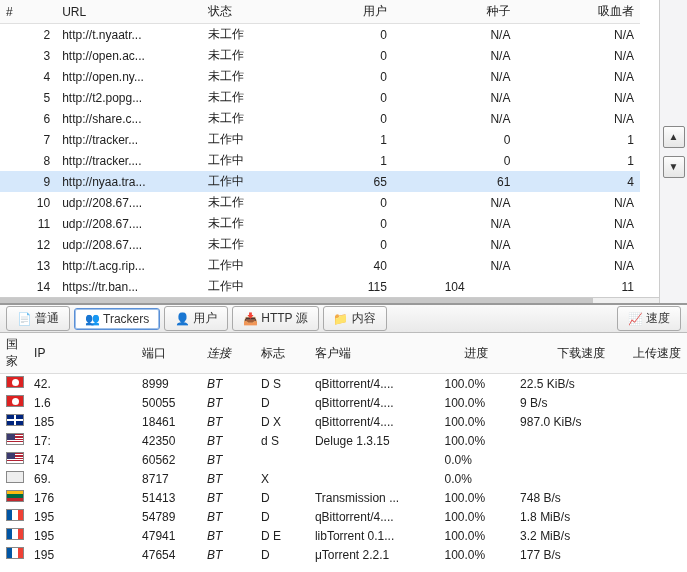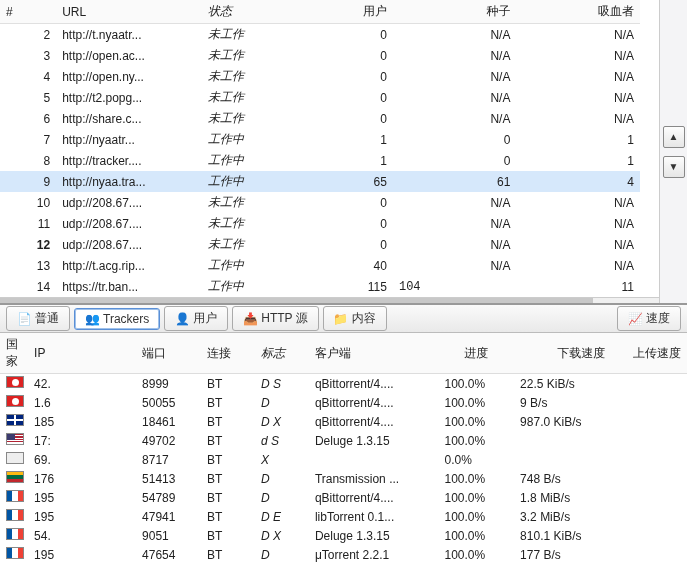--- a/index.html
+++ b/index.html
@@ -58,21 +58,21 @@
   table.trackers td {
     padding: 2px 6px;
     white-space: nowrap;
     overflow: hidden;
     text-overflow: ellipsis;
   }
   table.trackers tr.sel td { background: #d6e8fb; }
   table.trackers td.num, table.trackers th.num { text-align: right; }
   .col-idx { width: 50px; text-align:right;}
   .col-url { width: 130px; }
-  .col-status { width: 60px; font-style: italic; }
+  .col-status { width: 60px; }
   .col-users { width: 110px; text-align:right;}
   .col-seeds { width: 110px; text-align:right;}
   .col-leech { width: 110px; text-align:right;}
 
   .tab-bar {
     display: flex;
     align-items: center;
     height: 28px;
     background: linear-gradient(#fafafa,#e9e9e9);
     border-bottom: 1px solid #bbb;
@@ -115,22 +115,22 @@
     position: sticky; top: 0;
   }
   table.peers td {
     padding: 2px 6px;
     white-space: nowrap;
     overflow: hidden;
   }
   .pc-flag { width: 26px; }
   .pc-ip { width: 100px; }
   .pc-port { width: 60px; text-align:right;}
-  .pc-conn { width: 50px; }
-  .pc-flags { width: 50px; font-style: italic; }
+  .pc-conn { width: 50px; font-style: italic; }
+  .pc-flags { width: 50px; }
   .pc-client { width: 120px; }
   .pc-prog { width: 70px; text-align:right;}
   .pc-dl { width: 90px; text-align:right;}
   .pc-ul { width: 70px; text-align:right;}
   .flag {
     width: 18px; height: 12px; display:inline-block; border:1px solid #888;
     position: relative;
   }
   .flag.hk { background: #d22; }
   .flag.hk::after { content:""; position:absolute; left:5px; top:2px; width:7px; height:7px; background:#fff; border-radius:50%;}
@@ -201,21 +201,21 @@
           <tr>
             <td class="col-idx num" style="text-align: right;">6</td>
             <td class="col-url">http://share.c...</td>
             <td class="col-status">未工作</td>
             <td class="col-users num" style="text-align: right;">0</td>
             <td class="col-seeds num" style="text-align: right;">N/A</td>
             <td class="col-leech num" style="text-align: right;">N/A</td>
           </tr>
           <tr>
             <td class="col-idx num" style="text-align: right;">7</td>
-            <td class="col-url">http://nyaatr...</td>
+            <td class="col-url">http://tracker...</td>
             <td class="col-status">工作中</td>
             <td class="col-users num" style="text-align: right;">1</td>
             <td class="col-seeds num" style="text-align: right;">0</td>
             <td class="col-leech num" style="text-align: right;">1</td>
           </tr>
           <tr>
             <td class="col-idx num" style="text-align: right;">8</td>
             <td class="col-url">http://tracker....</td>
             <td class="col-status">工作中</td>
             <td class="col-users num" style="text-align: right;">1</td>
@@ -240,41 +240,41 @@
           </tr>
           <tr>
             <td class="col-idx num" style="text-align: right;">11</td>
             <td class="col-url">udp://208.67....</td>
             <td class="col-status">未工作</td>
             <td class="col-users num" style="text-align: right;">0</td>
             <td class="col-seeds num" style="text-align: right;">N/A</td>
             <td class="col-leech num" style="text-align: right;">N/A</td>
           </tr>
           <tr>
-            <td class="col-idx num" style="text-align: right; font-weight: bold;">12</td>
+            <td class="col-idx num" style="text-align: right;">12</td>
             <td class="col-url">udp://208.67....</td>
             <td class="col-status">未工作</td>
             <td class="col-users num" style="text-align: right;">0</td>
             <td class="col-seeds num" style="text-align: right;">N/A</td>
             <td class="col-leech num" style="text-align: right;">N/A</td>
           </tr>
           <tr>
             <td class="col-idx num" style="text-align: right;">13</td>
             <td class="col-url">http://t.acg.rip...</td>
             <td class="col-status">工作中</td>
             <td class="col-users num" style="text-align: right;">40</td>
             <td class="col-seeds num" style="text-align: right;">N/A</td>
             <td class="col-leech num" style="text-align: right;">N/A</td>
           </tr>
           <tr>
             <td class="col-idx num" style="text-align: right;">14</td>
             <td class="col-url">https://tr.ban...</td>
             <td class="col-status">工作中</td>
             <td class="col-users num" style="">115</td>
-            <td class="col-seeds num" style="text-align: left; font-family: Liberation Mono, monospace;">104</td>
+            <td class="col-seeds num" style="text-align: center;">104</td>
             <td class="col-leech num" style="text-align: right;">11</td>
           </tr>
         </tbody>
     </table>
     <div class="hscroll">
         <div class="hscroll-thumb"></div>
       </div>
   </div>
   <div class="scroll-btns">
     <div class="scroll-btn">▲</div>
@@ -354,25 +354,36 @@
           <td class="pc-conn">BT</td>
           <td class="pc-flags">D X</td>
           <td class="pc-client">qBittorrent/4....</td>
           <td class="pc-prog right">100.0%</td>
           <td class="pc-dl right">987.0 KiB/s</td>
           <td class="pc-ul right"></td>
         </tr>
         <tr>
           <td class="pc-flag"><span class="flag us"></span></td>
           <td class="pc-ip">17:</td>
-          <td class="pc-port right">49702</td>
+          <td class="pc-port right">42350</td>
           <td class="pc-conn">BT</td>
           <td class="pc-flags">d S</td>
           <td class="pc-client">Deluge 1.3.15</td>
           <td class="pc-prog right">100.0%</td>
+          <td class="pc-dl right"></td>
+          <td class="pc-ul right"></td>
+        </tr>
+        <tr>
+          <td class="pc-flag"><span class="flag us"></span></td>
+          <td class="pc-ip">174</td>
+          <td class="pc-port right">60562</td>
+          <td class="pc-conn">BT</td>
+          <td class="pc-flags"></td>
+          <td class="pc-client"></td>
+          <td class="pc-prog right">0.0%</td>
           <td class="pc-dl right"></td>
           <td class="pc-ul right"></td>
         </tr>
         <tr>
           <td class="pc-flag"><span class="flag blank"></span></td>
           <td class="pc-ip">69.</td>
           <td class="pc-port right">8717</td>
           <td class="pc-conn">BT</td>
           <td class="pc-flags">X</td>
           <td class="pc-client"></td>
@@ -408,31 +419,20 @@
           <td class="pc-port right">47941</td>
           <td class="pc-conn">BT</td>
           <td class="pc-flags">D E</td>
           <td class="pc-client">libTorrent 0.1...</td>
           <td class="pc-prog right">100.0%</td>
           <td class="pc-dl right">3.2 MiB/s</td>
           <td class="pc-ul right"></td>
         </tr>
         <tr>
           <td class="pc-flag"><span class="flag fr"></span></td>
-          <td class="pc-ip">54.</td>
-          <td class="pc-port right">9051</td>
-          <td class="pc-conn">BT</td>
-          <td class="pc-flags">D X</td>
-          <td class="pc-client">Deluge 1.3.15</td>
-          <td class="pc-prog right">100.0%</td>
-          <td class="pc-dl right">810.1 KiB/s</td>
-          <td class="pc-ul right"></td>
-        </tr>
-        <tr>
-          <td class="pc-flag"><span class="flag fr"></span></td>
           <td class="pc-ip">195</td>
           <td class="pc-port right">47654</td>
           <td class="pc-conn">BT</td>
           <td class="pc-flags">D</td>
           <td class="pc-client">μTorrent 2.2.1</td>
           <td class="pc-prog right">100.0%</td>
           <td class="pc-dl right">177 B/s</td>
           <td class="pc-ul right"></td>
         </tr>
       </tbody>

